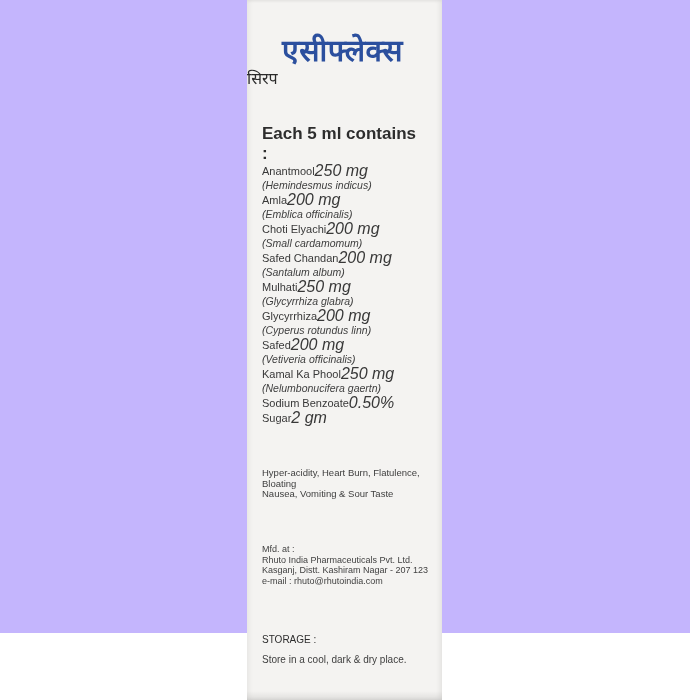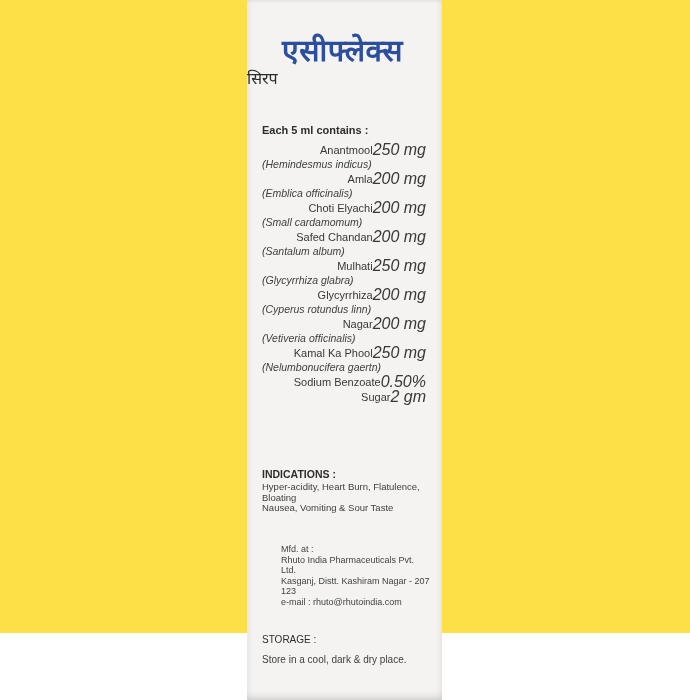--- a/index.html
+++ b/index.html
@@ -2,21 +2,21 @@
 <html><head>
 <meta charset="utf-8">
 <style>
   * { margin: 0; padding: 0; box-sizing: border-box; }
   html, body {
     width: 690px; height: 700px;
     background: #ffffff;
     font-family: "Liberation Sans", sans-serif;
     overflow: hidden;
   }
-  .stage { position: relative; width: 690px; height: 633px; background: #fde047; }
+  .stage { position: relative; width: 690px; height: 633px; background: #c4b5fd; }
 
   
   .label {
     position: absolute;
     left: 247px; top: 0;
     width: 195px; height: 700px;
     background: #f4f3f1;
     box-shadow:
       inset 3px 0 4px rgba(0,0,0,0.045),
       inset -3px 0 4px rgba(0,0,0,0.055),
@@ -40,37 +40,36 @@
   .brand-sub {
     position: absolute; top: 70px; left: 0; right: 22px;
     font-size: 16px; line-height: 18px;
     color: #2a2a2a;
   }
 
   .composition {
     position: absolute; top: 124px; left: 15px; right: 16px;
   }
   .comp-heading {
-    font-size: 11px; font-weight: bold; color: #2d2d2d;
-    margin-bottom: 7px;
+    font-size: 17px; font-weight: bold; color: #2d2d2d;
   }
   .ing-row { margin-bottom: 1px; }
-  .ing-top { display: flex; justify-content: flex-end; }
+  .ing-top { display: flex; justify-content: flex-start; }
   .ing-name { font-size: 11px; line-height: 14px; color: #383838; }
   .ing-qty  { font-size: 16px; line-height: 14px; color: #383838; white-space: nowrap; font-style: italic; }
   .ing-botanical {
     font-size: 10.5px; line-height: 14px;
     font-style: italic; color: #404040;
   }
 
   .indications { position: absolute; top: 468px; left: 15px; right: 12px; }
   .ind-heading { font-size: 10.5px; font-weight: bold; color: #2d2d2d; line-height: 12px; margin-bottom: 2px; }
   .ind-line { font-size: 9.5px; line-height: 10.5px; color: #404040; }
 
-  .manufacturer { position: absolute; top: 544px; left: 15px; right: 12px; margin-left: 19px; }
+  .manufacturer { position: absolute; top: 544px; left: 15px; right: 12px; }
   .mfd-line { font-size: 9px; line-height: 10.5px; color: #424242; }
 
   .storage { position: absolute; top: 633px; left: 15px; right: 12px; }
   .sto-heading { font-size: 10px; font-weight: normal; color: #2d2d2d; line-height: 13px; margin-bottom: 8px; }
   .sto-text { font-size: 10px; line-height: 12px; color: #404040; }
 </style>
 </head>
 <body>
 
 <div class="stage">
@@ -125,21 +124,21 @@
       <div class="ing-row">
         <div class="ing-top">
           <span class="ing-name">Glycyrrhiza</span>
           <span class="ing-qty">200 mg</span>
         </div>
         <div class="ing-botanical">(Cyperus rotundus linn)</div>
       </div>
 
       <div class="ing-row">
         <div class="ing-top">
-          <span class="ing-name">Nagar</span>
+          <span class="ing-name">Safed</span>
           <span class="ing-qty">200 mg</span>
         </div>
         <div class="ing-botanical">(Vetiveria officinalis)</div>
       </div>
 
       <div class="ing-row">
         <div class="ing-top">
           <span class="ing-name">Kamal Ka Phool</span>
           <span class="ing-qty">250 mg</span>
         </div>
@@ -155,21 +154,20 @@
 
       <div class="ing-row">
         <div class="ing-top">
           <span class="ing-name">Sugar</span>
           <span class="ing-qty">2 gm</span>
         </div>
       </div>
     </div>
 
     <div class="indications">
-      <div class="ind-heading">INDICATIONS :</div>
       <div class="ind-line">Hyper-acidity, Heart Burn, Flatulence, Bloating</div>
       <div class="ind-line">Nausea, Vomiting &amp; Sour Taste</div>
     </div>
 
     <div class="manufacturer">
       <div class="mfd-line">Mfd. at :</div>
       <div class="mfd-line">Rhuto India Pharmaceuticals Pvt. Ltd.</div>
       <div class="mfd-line">Kasganj, Distt. Kashiram Nagar - 207 123</div>
       <div class="mfd-line">e-mail : rhuto@rhutoindia.com</div>
     </div>

